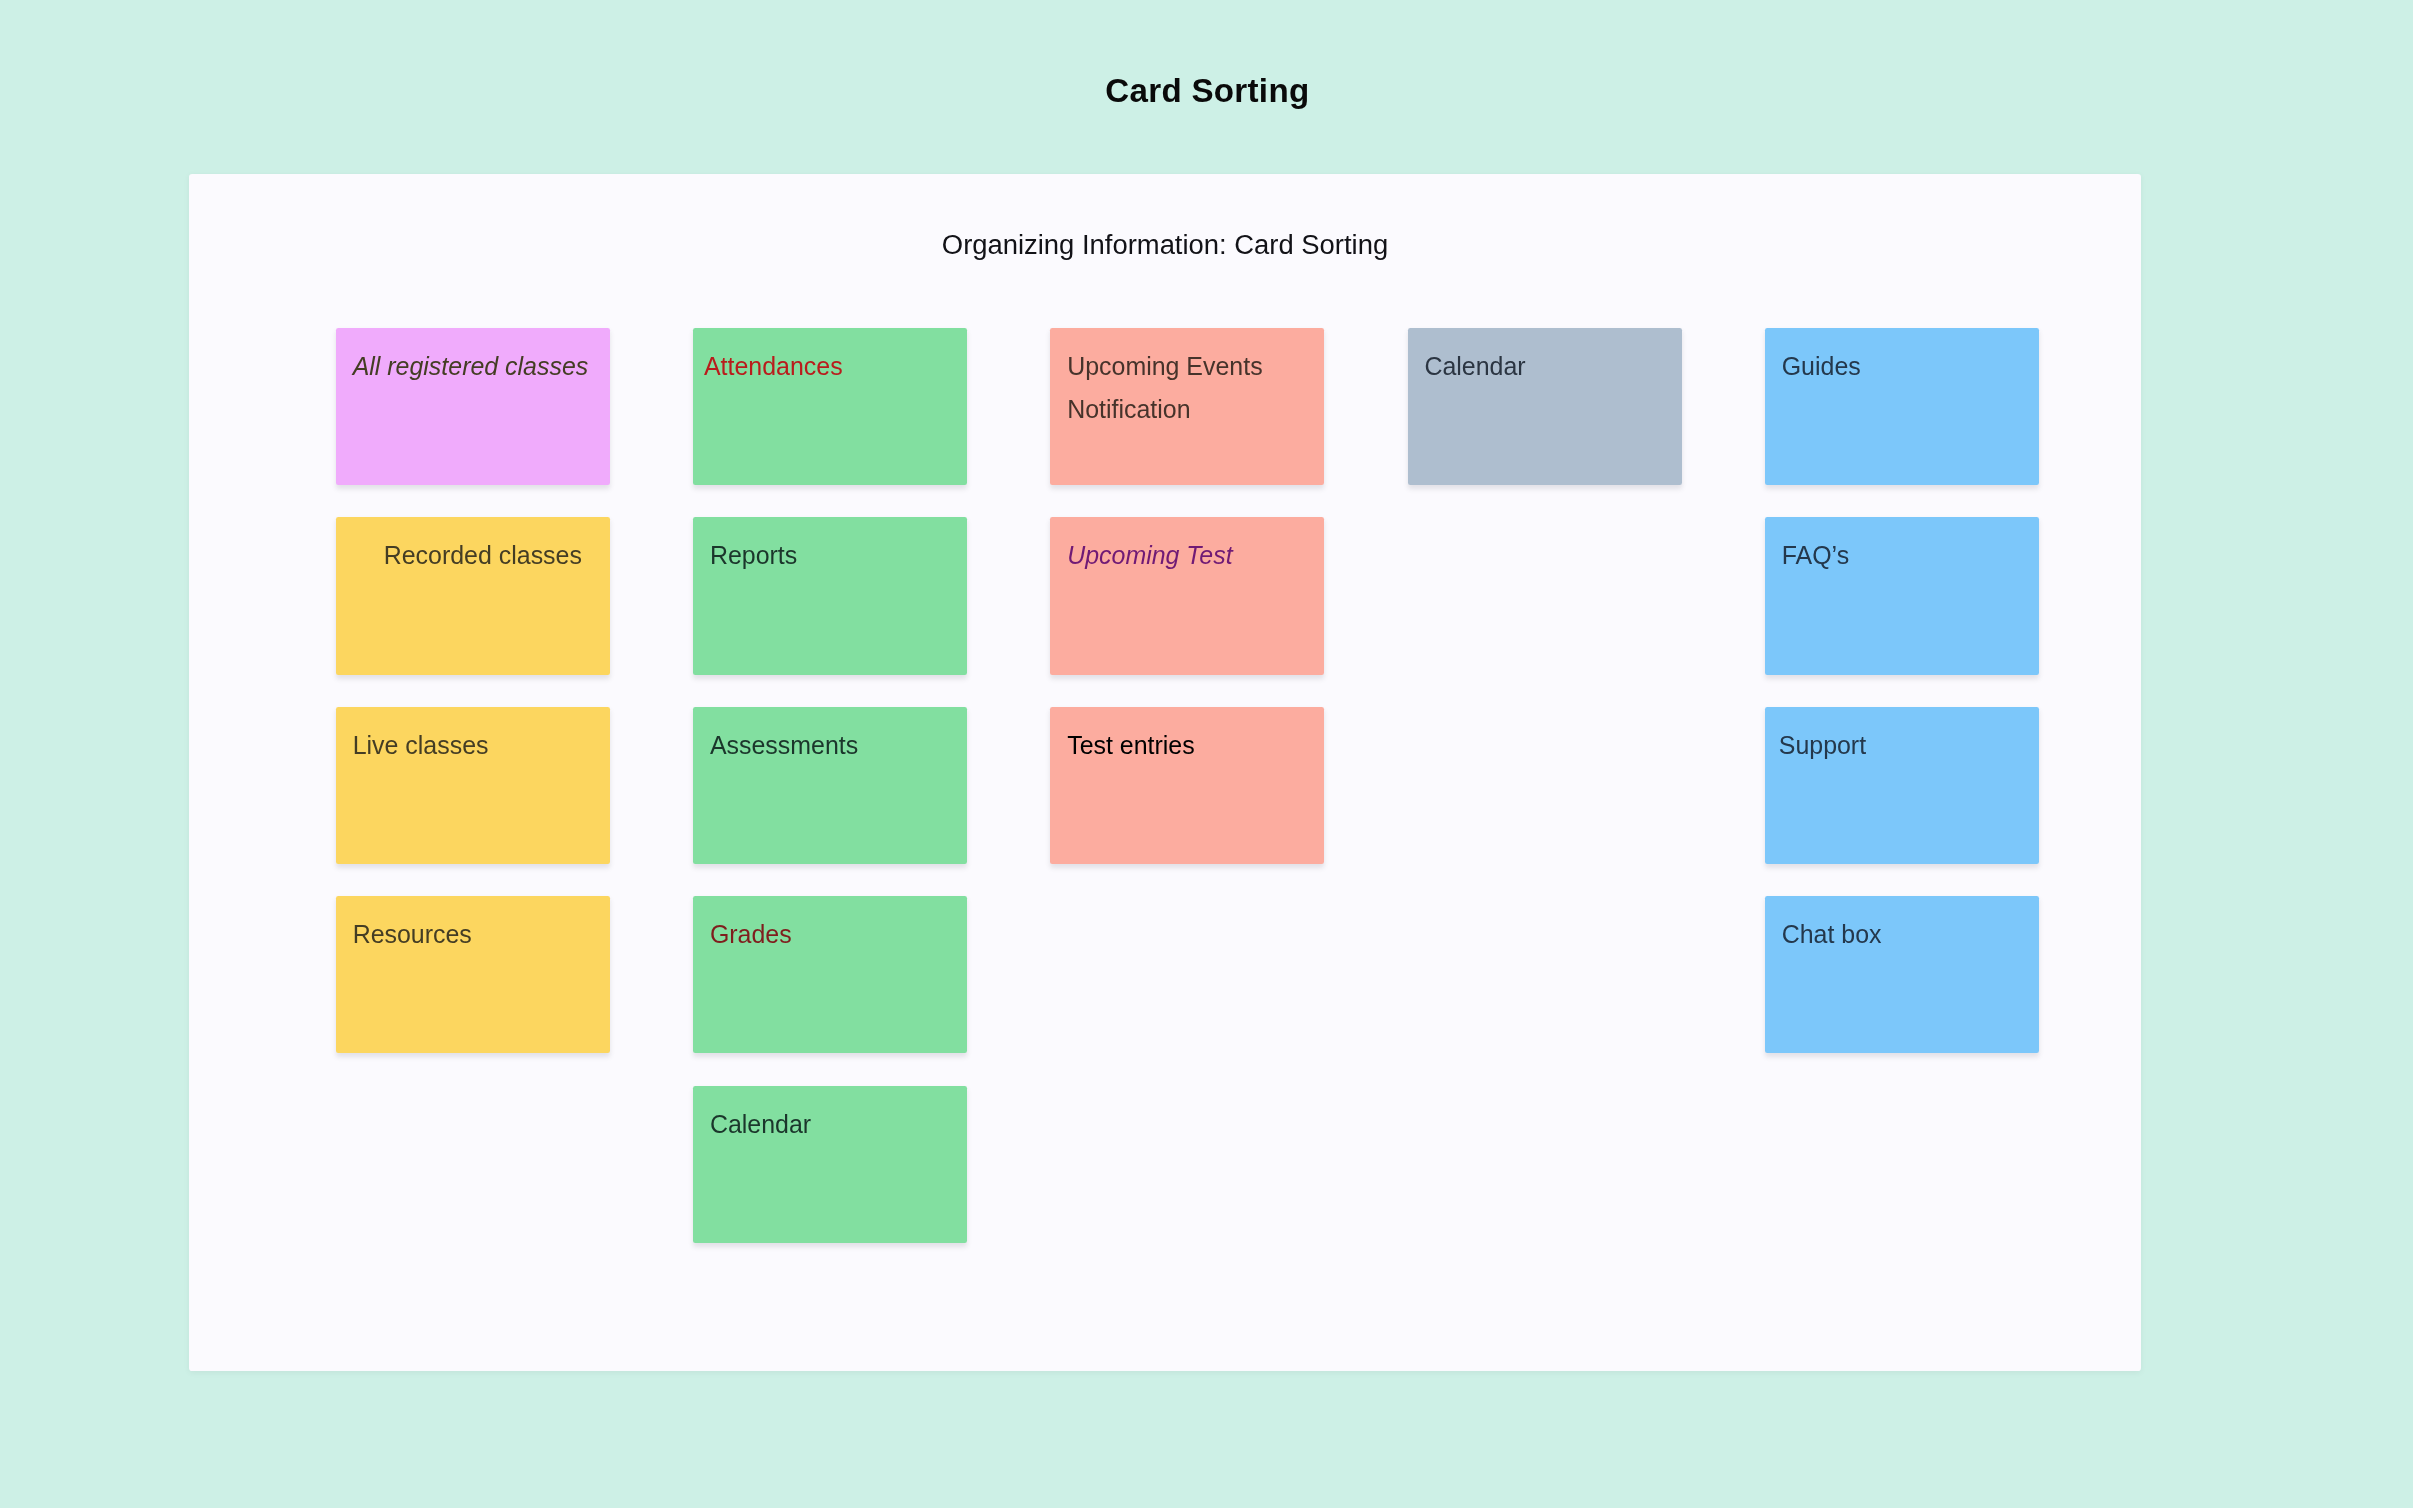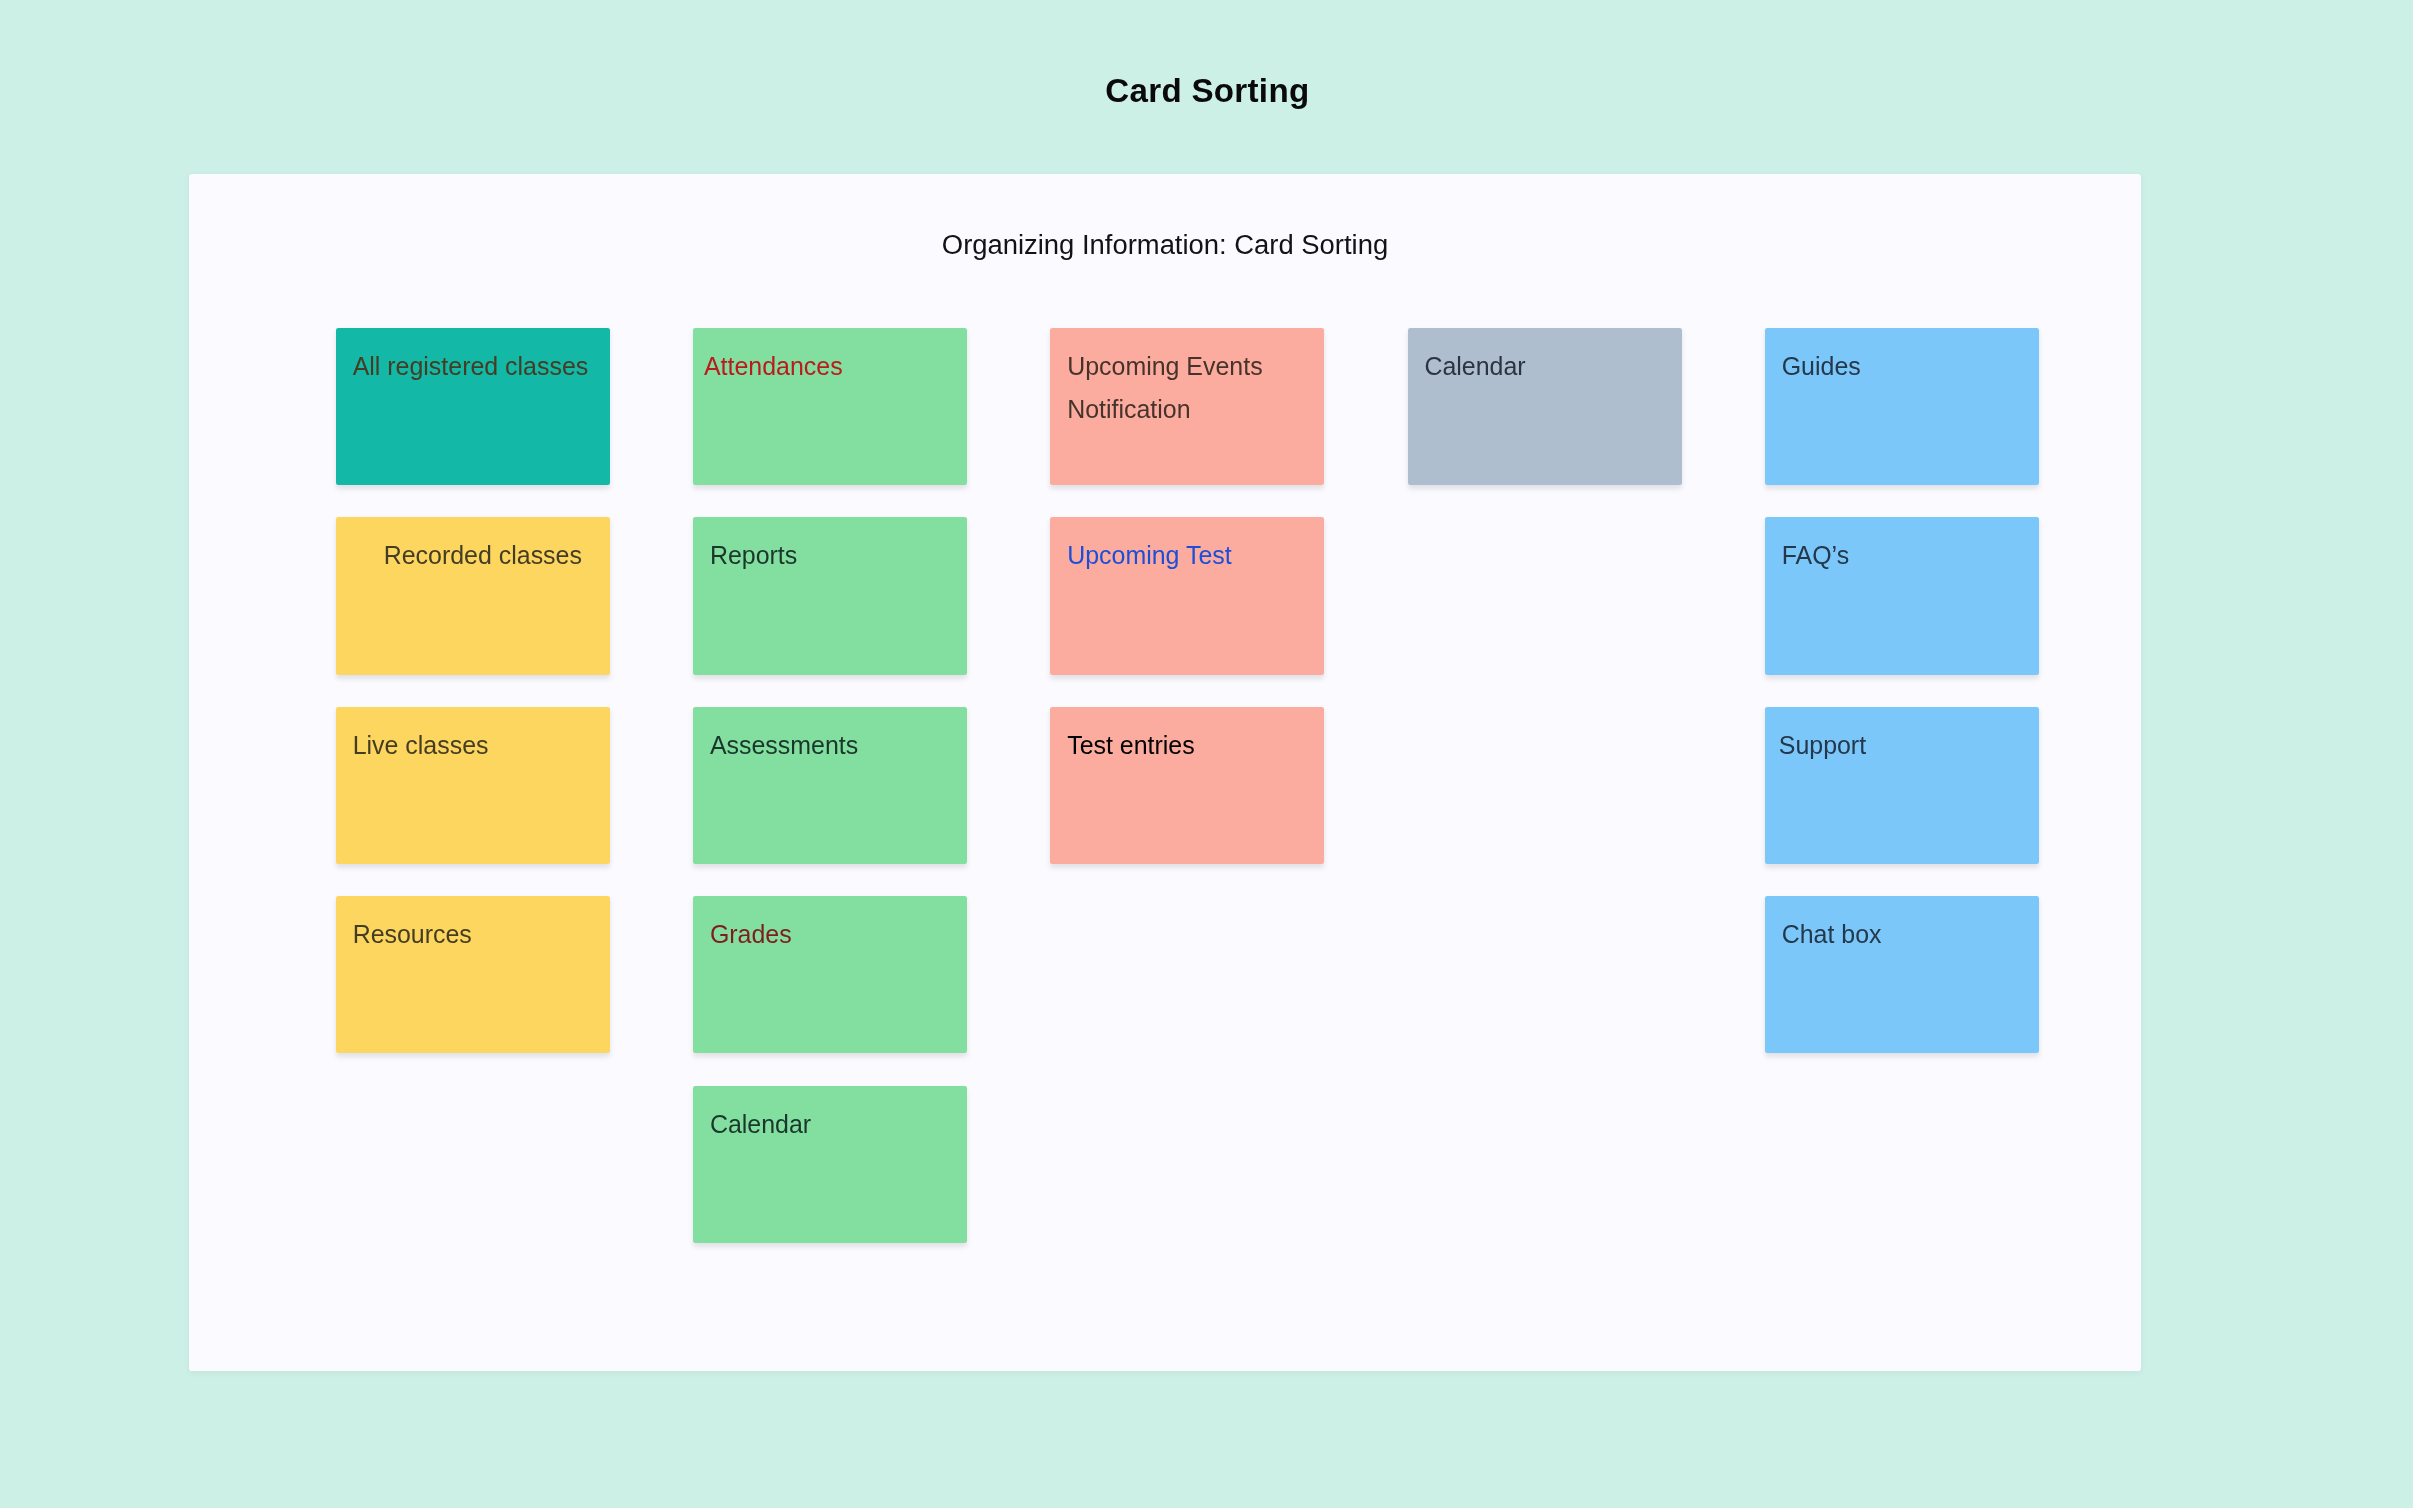--- a/index.html
+++ b/index.html
@@ -45,35 +45,35 @@
 </style>
 </head>
 <body style="background: rgb(205, 240, 230);">
 
 <div class="page">
   <div class="page-title">Card Sorting</div>
   <div class="board" style="background: rgb(251, 250, 254);">
     <div class="board-title">Organizing Information: Card Sorting</div>
     <div class="columns">
         <div class="column">
-          <div class="card" style="background: #14b8a6; color: rgb(68, 61, 36);"><span>All registered classes</span></div>
+          <div class="card" style="background: #f0abfc; color: rgb(68, 61, 36); font-style: italic;"><span>All registered classes</span></div>
           <div class="card" style="background: rgb(252, 214, 95); color: rgb(68, 61, 36); padding-left: 48px;"><span>Recorded classes</span></div>
           <div class="card" style="background: rgb(252, 214, 95); color: rgb(68, 61, 36);"><span>Live classes</span></div>
           <div class="card" style="background: rgb(252, 214, 95); color: rgb(68, 61, 36);"><span>Resources</span></div>
         </div>
         <div class="column">
           <div class="card" style="background: rgb(130, 223, 160); color: #b91c1c; padding-left: 11px;"><span>Attendances</span></div>
           <div class="card" style="background: rgb(130, 223, 160); color: rgb(27, 54, 43);"><span>Reports</span></div>
           <div class="card" style="background: rgb(130, 223, 160); color: rgb(27, 54, 43);"><span>Assessments</span></div>
           <div class="card" style="background: rgb(130, 223, 160); color: #7f1d1d;"><span>Grades</span></div>
           <div class="card" style="background: rgb(130, 223, 160); color: rgb(27, 54, 43);"><span>Calendar</span></div>
         </div>
         <div class="column">
           <div class="card" style="background: rgb(252, 172, 159); color: rgb(70, 51, 43);"><span>Upcoming Events Notification</span></div>
-          <div class="card" style="background: rgb(252, 172, 159); color: #1d4ed8;"><span>Upcoming Test</span></div>
+          <div class="card" style="background: rgb(252, 172, 159); color: #701a75; font-style: italic;"><span>Upcoming Test</span></div>
           <div class="card" style="background: rgb(252, 172, 159); color: #000000;"><span>Test entries</span></div>
         </div>
         <div class="column">
           <div class="card" style="background: rgb(174, 190, 207); color: rgb(43, 53, 66);"><span>Calendar</span></div>
         </div>
         <div class="column">
           <div class="card" style="background: rgb(124, 199, 250); color: rgb(36, 56, 76);"><span>Guides</span></div>
           <div class="card" style="background: rgb(124, 199, 250); color: rgb(36, 56, 76);"><span>FAQ’s</span></div>
           <div class="card" style="background: rgb(124, 199, 250); color: rgb(36, 56, 76); padding-left: 14px;"><span>Support</span></div>
           <div class="card" style="background: rgb(124, 199, 250); color: rgb(36, 56, 76);"><span>Chat box</span></div>

